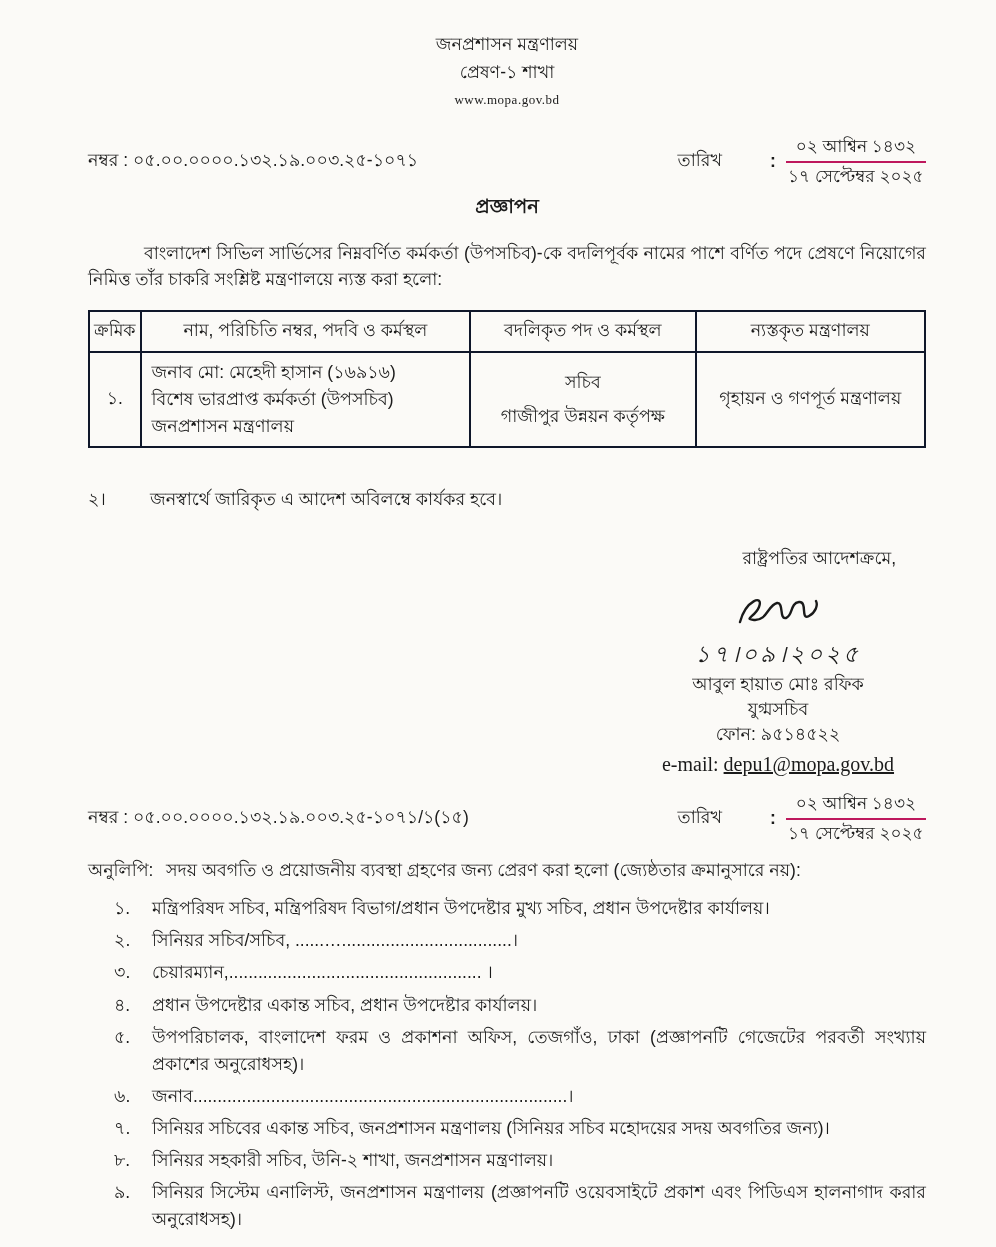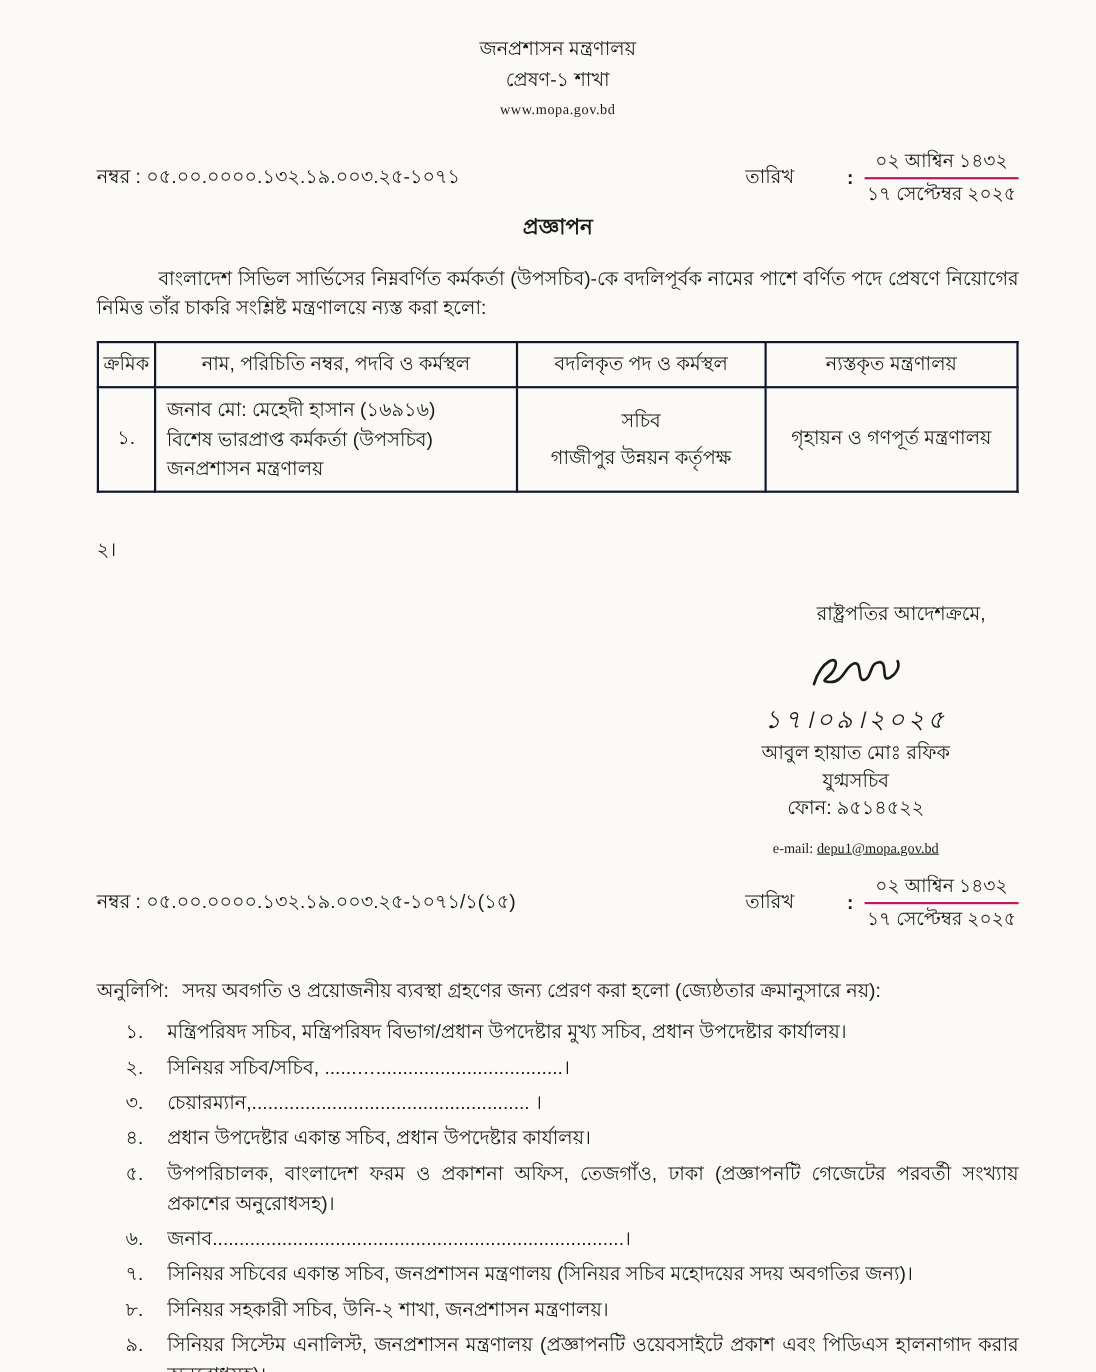--- a/index.html
+++ b/index.html
@@ -55,25 +55,25 @@
     display:flex;flex-direction:column;align-items:center;text-align:center;
     line-height:1.45;
   }
   .sig-scribble{height:46px;margin-bottom:2px;}
   .handwritten{
     font-size:23px;font-style:italic;letter-spacing:3px;
     font-family:Liberation Sans, sans-serif;
   }
   .sig-email{
     font-family:"Liberation Serif","DejaVu Serif",serif;
-    font-size:13px;margin-top:14px;white-space:nowrap;
+    font-size:20px;margin-top:2px;white-space:nowrap;
   }
   .sig-email .addr{text-decoration:underline;}
   
-  .copies-intro{display:flex;margin-top:40px;line-height:1.5;}
+  .copies-intro{display:flex;margin-top:12px;line-height:1.5;}
   .copies-intro .label{flex:0 0 78px;}
   .dist-list{margin-top:12px;}
   .dist-item{
     display:grid;grid-template-columns:36px 1fr;column-gap:2px;
     padding-left:26px;line-height:1.55;margin-bottom:5px;text-align:justify;
   }
   .dist-item .no{white-space:nowrap;}
 </style>
 </head>
 <body>
@@ -129,20 +129,21 @@
           <div>সচিব</div>
           <div>গাজীপুর উন্নয়ন কর্তৃপক্ষ</div>
         </td>
         <td class="ministry">গৃহায়ন ও গণপূর্ত মন্ত্রণালয়</td>
       </tr>
     </tbody>
   </table>
 
   <div class="clause">
     <span class="clause-no">২।</span>
+    <span>জনস্বার্থে জারিকৃত এ আদেশ অবিলম্বে কার্যকর হবে।</span>
   </div>
 
   <div class="by-order">রাষ্ট্রপতির আদেশক্রমে,</div>
 
   <div class="sig-block">
     <svg class="sig-scribble" width="96" height="46" viewBox="0 0 96 46" xmlns="http://www.w3.org/2000/svg">
       <path d="M10 32 C 16 10, 34 4, 29 17 C 25 27, 13 29, 24 30 C 37 31, 38 15, 47 13 C 54 12, 49 30, 56 28 C 63 26, 60 13, 69 12 C 78 11, 70 31, 79 26 C 86 22, 88 15, 86 11" fill="none" stroke="#1a1a1a" stroke-width="2.4" stroke-linecap="round" stroke-linejoin="round"></path>
     </svg>
     <div class="handwritten">১৭।০৯।২০২৫</div>
     <div>আবুল হায়াত মোঃ রফিক</div>

